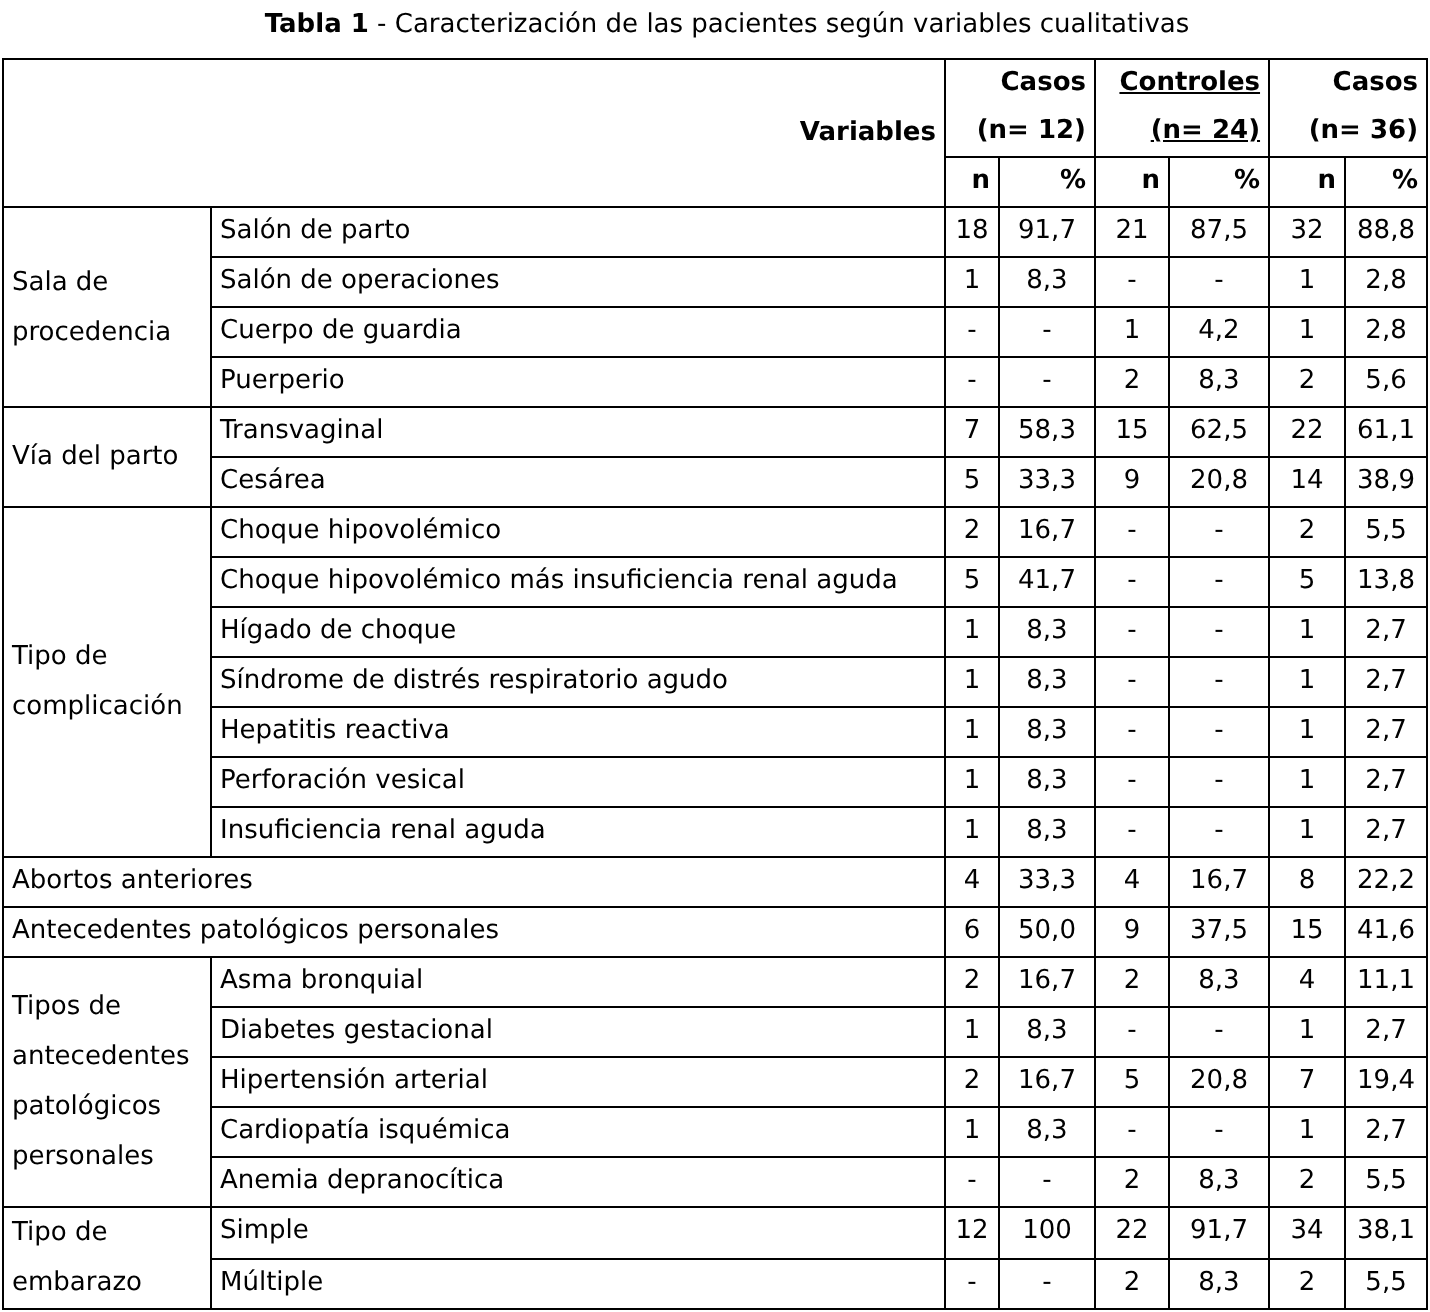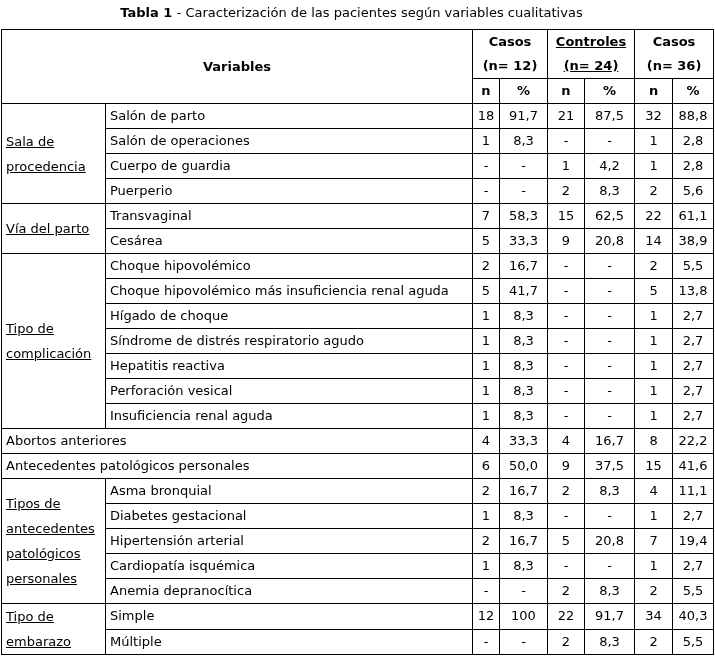--- a/index.html
+++ b/index.html
@@ -1,23 +1,23 @@
 <!DOCTYPE html>
 <html><head>
 <meta charset="utf-8">
 <style>
   html, body { margin: 0; padding: 0; background: #ffffff; }
   body { width: 715px; height: 656px; overflow: hidden; font-family: "DejaVu Sans", "Liberation Sans", sans-serif; color: #000; }
-  .caption { position: absolute; left: 0; top: 5px; width: 703px; text-align: center; font-size: 13px; }
+  .caption { position: absolute; left: 12px; top: 5px; width: 703px; text-align: center; font-size: 13px; }
   .caption b { font-weight: bold; }
   table { position: absolute; left: 1px; top: 29px; border-collapse: collapse; table-layout: fixed; width: 712px; font-size: 13px; }
   td, th { border: 1px solid #000; padding: 0 4px; line-height: 24px; height: 24px; vertical-align: middle; }
-  th { font-weight: bold; text-align: center; }
+  th { font-weight: bold; text-align: right; }
   td.num { text-align: center; padding: 0 2px; }
-  td.grp { line-height: 25px; text-decoration: underline; }
+  td.grp { line-height: 25px; }
   .hdr-sub { line-height: 24px; }
 </style>
 </head>
 <body>
 
 <div class="caption"><b>Tabla 1</b><span> - Caracterización de las pacientes según variables cualitativas</span></div>
 
 <table>
   <colgroup>
     <col style="width:104px">
@@ -247,21 +247,21 @@
     </tr>
 
     <tr>
       <td rowspan="2" class="grp">Tipo de embarazo</td>
       <td>Simple</td>
       <td class="num">12</td>
       <td class="num">100</td>
       <td class="num">22</td>
       <td class="num">91,7</td>
       <td class="num">34</td>
-      <td class="num">40,3</td>
+      <td class="num">38,1</td>
     </tr>
     <tr>
       <td>Múltiple</td>
       <td class="num">-</td>
       <td class="num">-</td>
       <td class="num">2</td>
       <td class="num">8,3</td>
       <td class="num">2</td>
       <td class="num">5,5</td>
     </tr>

